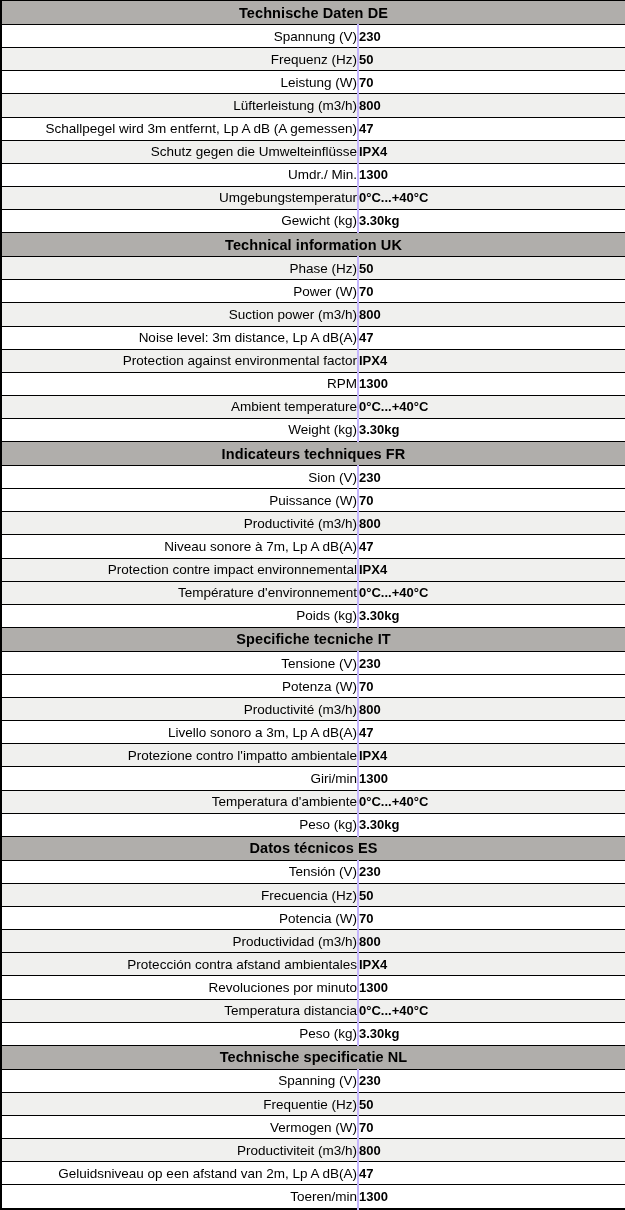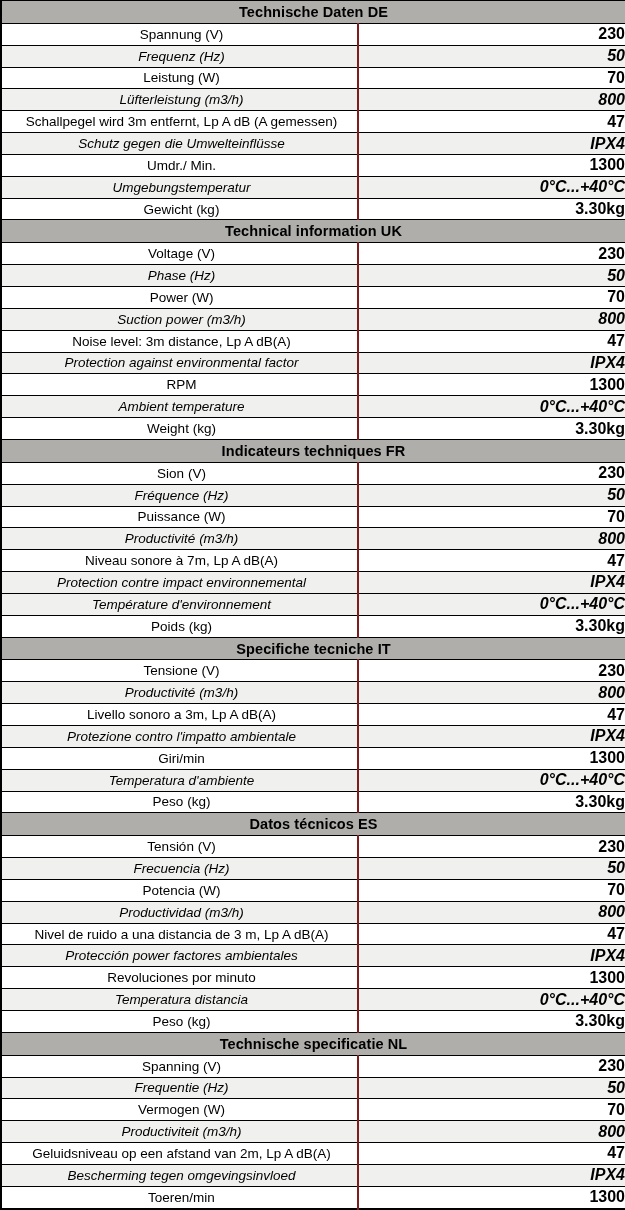--- a/index.html
+++ b/index.html
@@ -45,36 +45,36 @@
   tr.data-row > td {
     height: 20px;
     padding: 0;
     vertical-align: middle;
     border-bottom: 1px solid #000000;
     color: #000000;
   }
   tr.data-row > td.cell-label {
     font-size: 13.5px;
     font-weight: normal;
-    text-align: center;
+    text-align: right;
     padding-left: 4px;
-    border-right: 2px solid #7f1d1d;
+    border-right: 2px solid #c4b5fd;
     white-space: nowrap;
     overflow: hidden;
   }
   tr.data-row > td.cell-value {
-    font-size: 16px;
+    font-size: 13px;
     font-weight: bold;
-    text-align: right;
+    text-align: left;
     white-space: nowrap;
     overflow: hidden;
   }
 
   tr.data-row.stripe-even > td { background: #ffffff; }
-  tr.data-row.stripe-odd  > td { background: #f0f0ee; font-style: italic; }
+  tr.data-row.stripe-odd  > td { background: #f0f0ee; }
 
   tr.data-row.last-in-section > td { border-bottom: 1px solid #000000; }
 </style>
 </head>
 <body>
 
 <table id="spec-table">
   <colgroup>
     <col class="col-label">
     <col class="col-value">
@@ -115,24 +115,20 @@
         <td class="cell-label">Umgebungstemperatur</td>
         <td class="cell-value">0°C...+40°C</td>
       </tr>
       <tr class="data-row stripe-even last-in-section">
         <td class="cell-label">Gewicht (kg)</td>
         <td class="cell-value">3.30kg</td>
       </tr>
       <tr class="section-header-row">
         <th colspan="2">Technical information UK</th>
       </tr>
-      <tr class="data-row stripe-even">
-        <td class="cell-label">Voltage (V)</td>
-        <td class="cell-value">230</td>
-      </tr>
       <tr class="data-row stripe-odd">
         <td class="cell-label">Phase (Hz)</td>
         <td class="cell-value">50</td>
       </tr>
       <tr class="data-row stripe-even">
         <td class="cell-label">Power (W)</td>
         <td class="cell-value">70</td>
       </tr>
       <tr class="data-row stripe-odd">
         <td class="cell-label">Suction power (m3/h)</td>
@@ -158,24 +154,20 @@
         <td class="cell-label">Weight (kg)</td>
         <td class="cell-value">3.30kg</td>
       </tr>
       <tr class="section-header-row">
         <th colspan="2">Indicateurs techniques FR</th>
       </tr>
       <tr class="data-row stripe-even">
         <td class="cell-label">Sion (V)</td>
         <td class="cell-value">230</td>
       </tr>
-      <tr class="data-row stripe-odd">
-        <td class="cell-label">Fréquence (Hz)</td>
-        <td class="cell-value">50</td>
-      </tr>
       <tr class="data-row stripe-even">
         <td class="cell-label">Puissance (W)</td>
         <td class="cell-value">70</td>
       </tr>
       <tr class="data-row stripe-odd">
         <td class="cell-label">Productivité (m3/h)</td>
         <td class="cell-value">800</td>
       </tr>
       <tr class="data-row stripe-even">
         <td class="cell-label">Niveau sonore à 7m, Lp A dB(A)</td>
@@ -193,20 +185,24 @@
         <td class="cell-label">Poids (kg)</td>
         <td class="cell-value">3.30kg</td>
       </tr>
       <tr class="section-header-row">
         <th colspan="2">Specifiche tecniche IT</th>
       </tr>
       <tr class="data-row stripe-even">
         <td class="cell-label">Tensione (V)</td>
         <td class="cell-value">230</td>
       </tr>
+      <tr class="data-row stripe-even">
+        <td class="cell-label">Potenza (W)</td>
+        <td class="cell-value">70</td>
+      </tr>
       <tr class="data-row stripe-odd">
         <td class="cell-label">Productivité (m3/h)</td>
         <td class="cell-value">800</td>
       </tr>
       <tr class="data-row stripe-even">
         <td class="cell-label">Livello sonoro a 3m, Lp A dB(A)</td>
         <td class="cell-value">47</td>
       </tr>
       <tr class="data-row stripe-odd">
         <td class="cell-label">Protezione contro l'impatto ambientale</td>
@@ -236,26 +232,22 @@
         <td class="cell-value">50</td>
       </tr>
       <tr class="data-row stripe-even">
         <td class="cell-label">Potencia (W)</td>
         <td class="cell-value">70</td>
       </tr>
       <tr class="data-row stripe-odd">
         <td class="cell-label">Productividad (m3/h)</td>
         <td class="cell-value">800</td>
       </tr>
-      <tr class="data-row stripe-even">
-        <td class="cell-label">Nivel de ruido a una distancia de 3 m, Lp A dB(A)</td>
-        <td class="cell-value">47</td>
-      </tr>
-      <tr class="data-row stripe-odd">
-        <td class="cell-label">Protección power factores ambientales</td>
+      <tr class="data-row stripe-odd">
+        <td class="cell-label">Protección contra afstand ambientales</td>
         <td class="cell-value">IPX4</td>
       </tr>
       <tr class="data-row stripe-even">
         <td class="cell-label">Revoluciones por minuto</td>
         <td class="cell-value">1300</td>
       </tr>
       <tr class="data-row stripe-odd">
         <td class="cell-label">Temperatura distancia</td>
         <td class="cell-value">0°C...+40°C</td>
       </tr>
@@ -278,23 +270,19 @@
         <td class="cell-label">Vermogen (W)</td>
         <td class="cell-value">70</td>
       </tr>
       <tr class="data-row stripe-odd">
         <td class="cell-label">Productiviteit (m3/h)</td>
         <td class="cell-value">800</td>
       </tr>
       <tr class="data-row stripe-even">
         <td class="cell-label">Geluidsniveau op een afstand van 2m, Lp A dB(A)</td>
         <td class="cell-value">47</td>
-      </tr>
-      <tr class="data-row stripe-odd">
-        <td class="cell-label">Bescherming tegen omgevingsinvloed</td>
-        <td class="cell-value">IPX4</td>
       </tr>
       <tr class="data-row stripe-even">
         <td class="cell-label">Toeren/min</td>
         <td class="cell-value">1300</td>
       </tr>
     </tbody>
 </table>
 
 </body></html>

